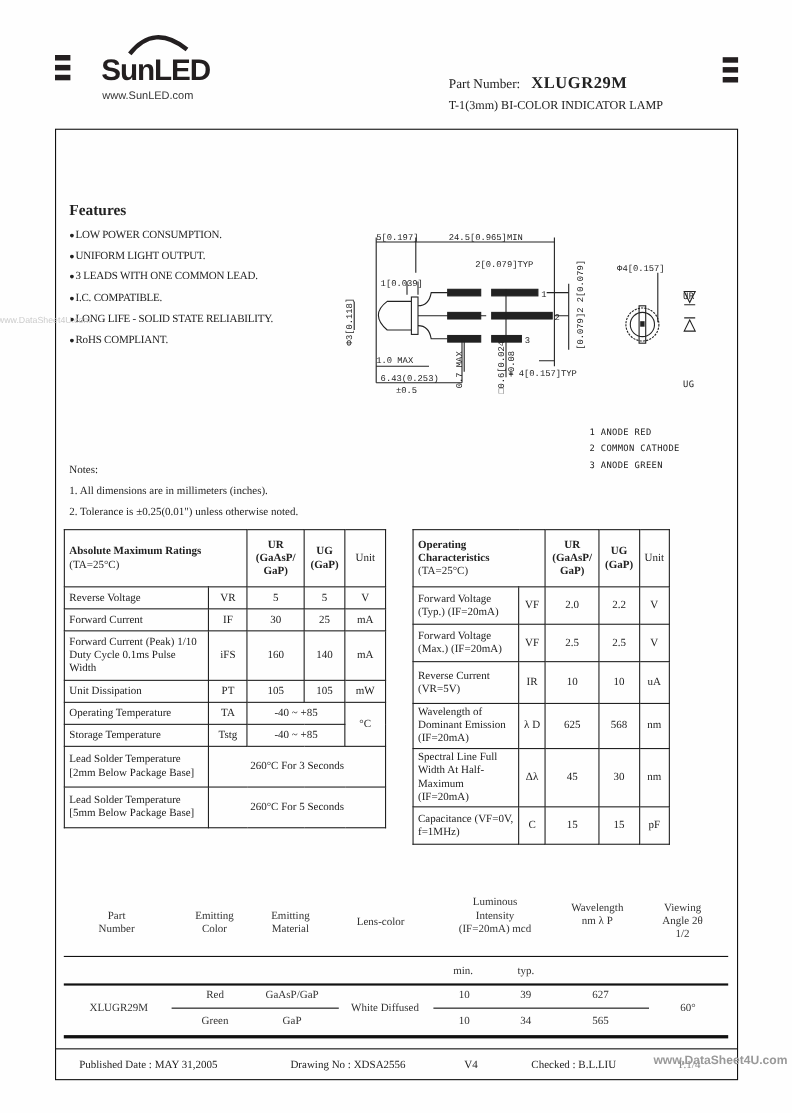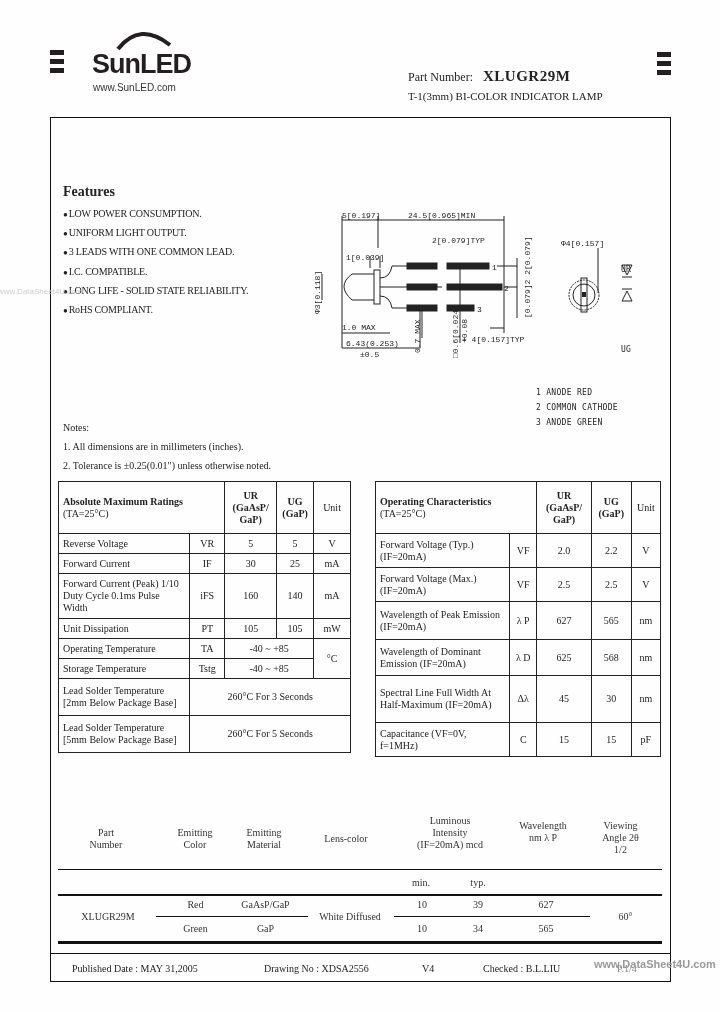--- a/index.html
+++ b/index.html
@@ -223,21 +223,21 @@
     <td>Lead Solder Temperature [2mm Below Package Base]</td>
     <td class="c" colspan="4">260°C  For 3 Seconds</td>
   </tr>
   <tr style="height:37px">
     <td>Lead Solder Temperature [5mm Below Package Base]</td>
     <td class="c" colspan="4">260°C  For 5 Seconds</td>
   </tr>
 </tbody>
   </table>
 
-<table class="abs spec" style="left:375px;top:481px;width:286px;">
+<table class="abs spec" style="left:375px;top:481px;width:234px;">
   <colgroup>
       <col style="width:128px">
       <col style="width:26px">
       <col style="width:52px">
       <col style="width:38px">
       <col style="width:28px">
     </colgroup>
   <tbody>
       <tr style="height:52px">
     <td colspan="2" class="hdr">
@@ -256,25 +256,25 @@
         <td class="c">V</td>
   </tr>
   <tr style="height:34px">
     <td>Forward Voltage (Max.) (IF=20mA)</td>
         <td class="c">VF</td>
     <td class="c">2.5</td>
         <td class="c">2.5</td>
         <td class="c">V</td>
   </tr>
   <tr style="height:38px">
-    <td>Wavelength of Peak Emission  (IF=20mA)</td>
-        <td class="c">λ P</td>
-    <td class="c">627</td>
-        <td class="c">565</td>
-        <td class="c">nm</td>
+    <td>Reverse Current (VR=5V)</td>
+        <td class="c">IR</td>
+    <td class="c">10</td>
+        <td class="c">10</td>
+        <td class="c">uA</td>
   </tr>
   <tr style="height:36px">
     <td>Wavelength of Dominant Emission  (IF=20mA)</td>
         <td class="c">λ D</td>
     <td class="c">625</td>
         <td class="c">568</td>
         <td class="c">nm</td>
   </tr>
   <tr style="height:47px">
     <td>Spectral Line Full Width At Half-Maximum (IF=20mA)</td>

